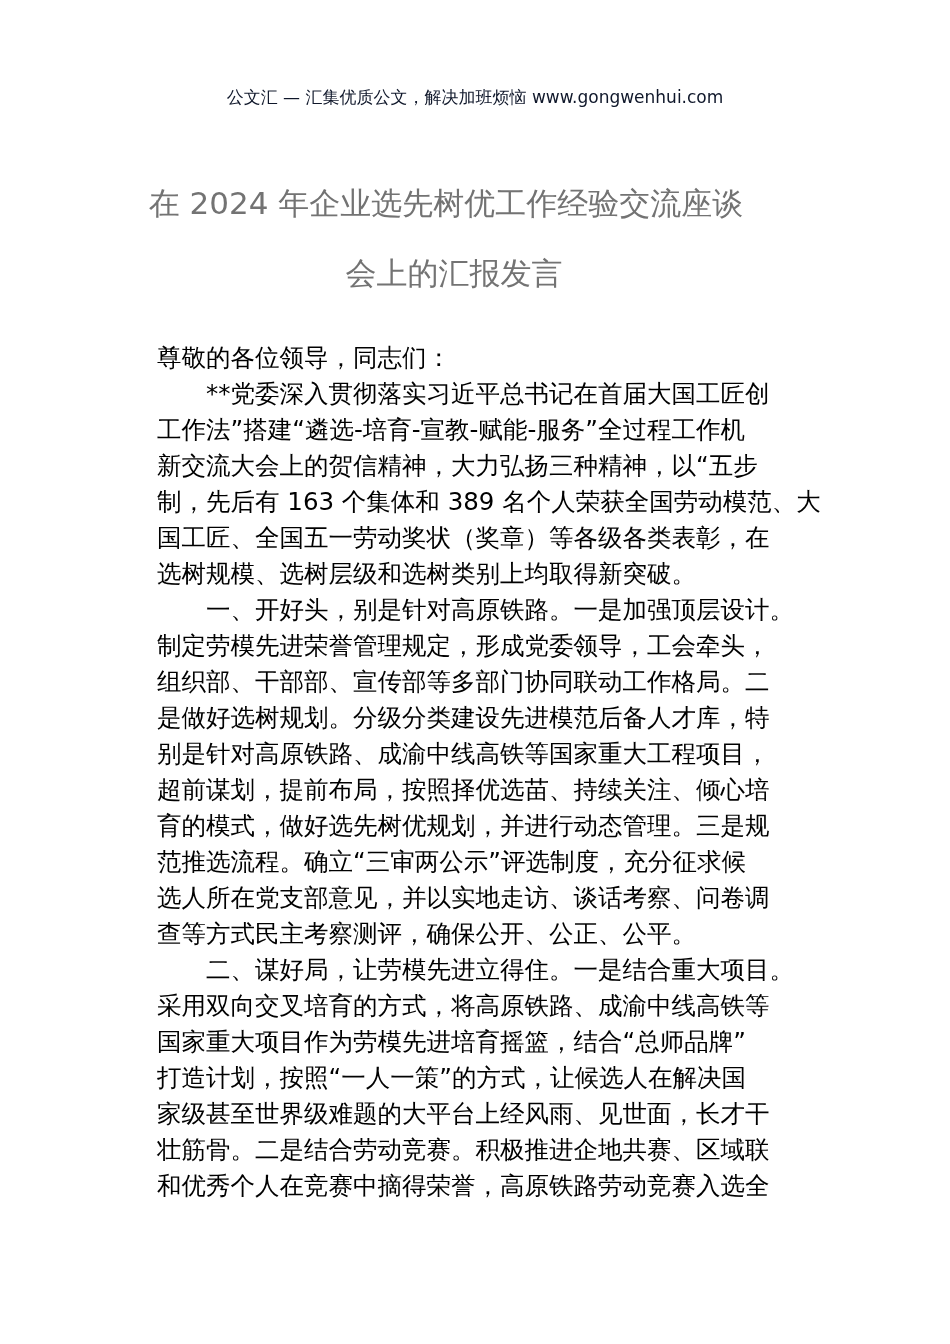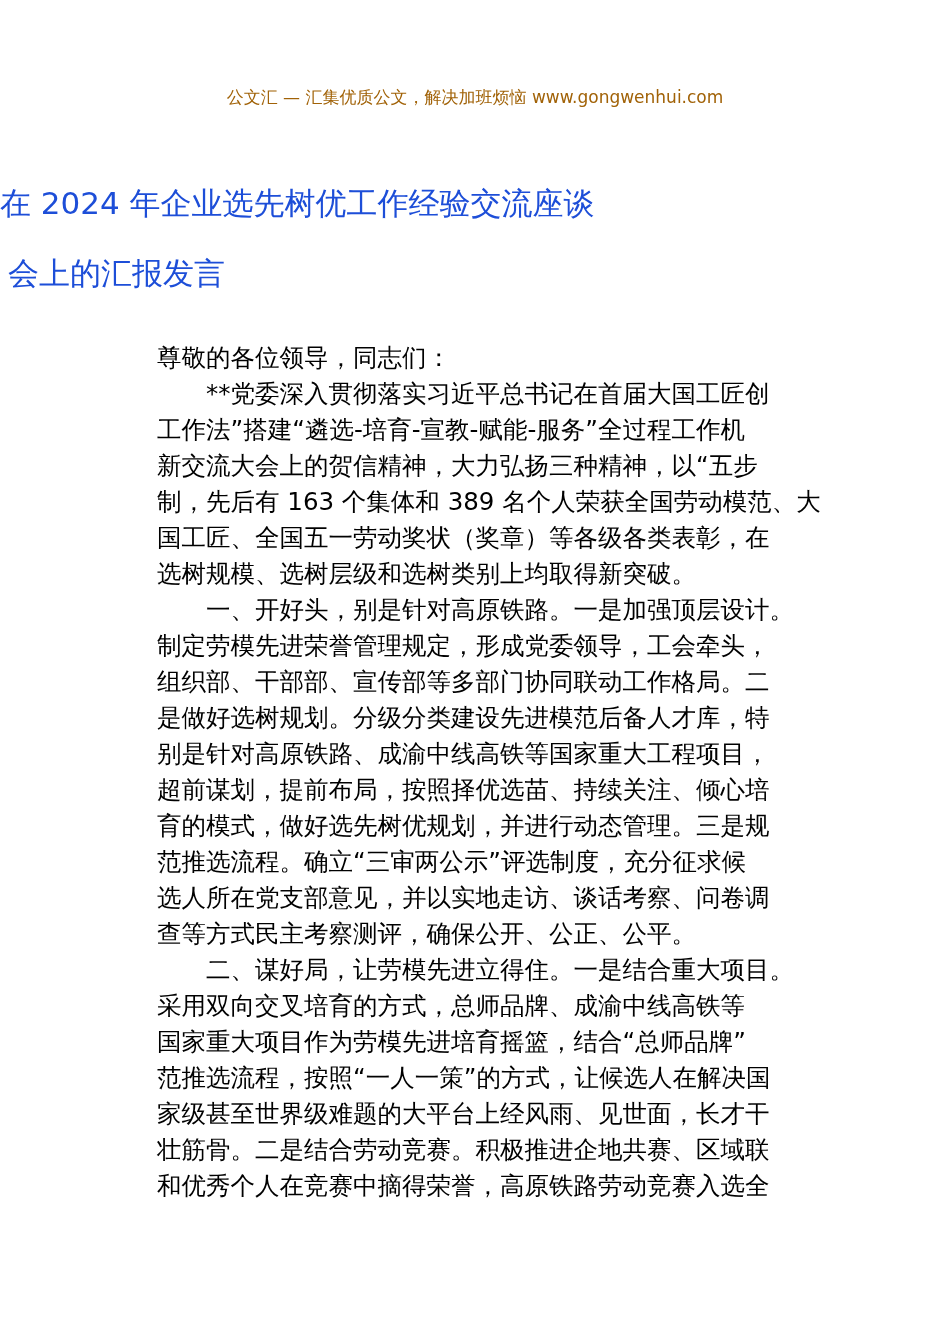--- a/index.html
+++ b/index.html
@@ -1,21 +1,21 @@
 <!DOCTYPE html>
 <html><head>
 <meta charset="utf-8">
 <style>
   html, body { margin: 0; padding: 0; background: #ffffff; }
   body { width: 950px; height: 1344px; position: relative; overflow: hidden;
          font-family: "DejaVu Sans", "Liberation Sans", sans-serif; color: #000; }
   .header-banner { position: absolute; top: 86px; left: 0; width: 950px; text-align: center;
-         font-size: 17px; color: #a16207; line-height: 22px; }
-  .title { position: absolute; left: 0; width: 892px; 
-         font-size: 31px; line-height: 40px; color: #1d4ed8; }
+         font-size: 17px; color: #0f172a; line-height: 22px; }
+  .title { position: absolute; left: 0; width: 892px; text-align: center;
+         font-size: 31px; line-height: 40px; color: #737373; }
   .title.l1 { top: 183px; }
   .title.l2 { top: 253px; padding-left: 8px; }
   .body-lines { position: absolute; top: 340px; left: 147px; width: 700px; margin-left: 10px; }
   .line { font-size: 24.5px; line-height: 36px; height: 36px; white-space: nowrap; letter-spacing: 0px; }
   .line.indent { padding-left: 49px; }
 </style>
 </head>
 <body>
 
 <div class="header-banner">公文汇 — 汇集优质公文，解决加班烦恼 www.gongwenhui.com</div>
@@ -35,19 +35,19 @@
     <div class="line">制定劳模先进荣誉管理规定，形成党委领导，工会牵头，</div>
     <div class="line">组织部、干部部、宣传部等多部门协同联动工作格局。二</div>
     <div class="line">是做好选树规划。分级分类建设先进模范后备人才库，特</div>
     <div class="line">别是针对高原铁路、成渝中线高铁等国家重大工程项目，</div>
     <div class="line">超前谋划，提前布局，按照择优选苗、持续关注、倾心培</div>
     <div class="line">育的模式，做好选先树优规划，并进行动态管理。三是规</div>
     <div class="line">范推选流程。确立“三审两公示”评选制度，充分征求候</div>
     <div class="line">选人所在党支部意见，并以实地走访、谈话考察、问卷调</div>
     <div class="line">查等方式民主考察测评，确保公开、公正、公平。</div>
     <div class="line indent">二、谋好局，让劳模先进立得住。一是结合重大项目。</div>
-    <div class="line">采用双向交叉培育的方式，总师品牌、成渝中线高铁等</div>
+    <div class="line">采用双向交叉培育的方式，将高原铁路、成渝中线高铁等</div>
     <div class="line">国家重大项目作为劳模先进培育摇篮，结合“总师品牌”</div>
-    <div class="line">范推选流程，按照“一人一策”的方式，让候选人在解决国</div>
+    <div class="line">打造计划，按照“一人一策”的方式，让候选人在解决国</div>
     <div class="line">家级甚至世界级难题的大平台上经风雨、见世面，长才干</div>
     <div class="line">壮筋骨。二是结合劳动竞赛。积极推进企地共赛、区域联</div>
     <div class="line">和优秀个人在竞赛中摘得荣誉，高原铁路劳动竞赛入选全</div>
   </div>
 
 </body></html>

